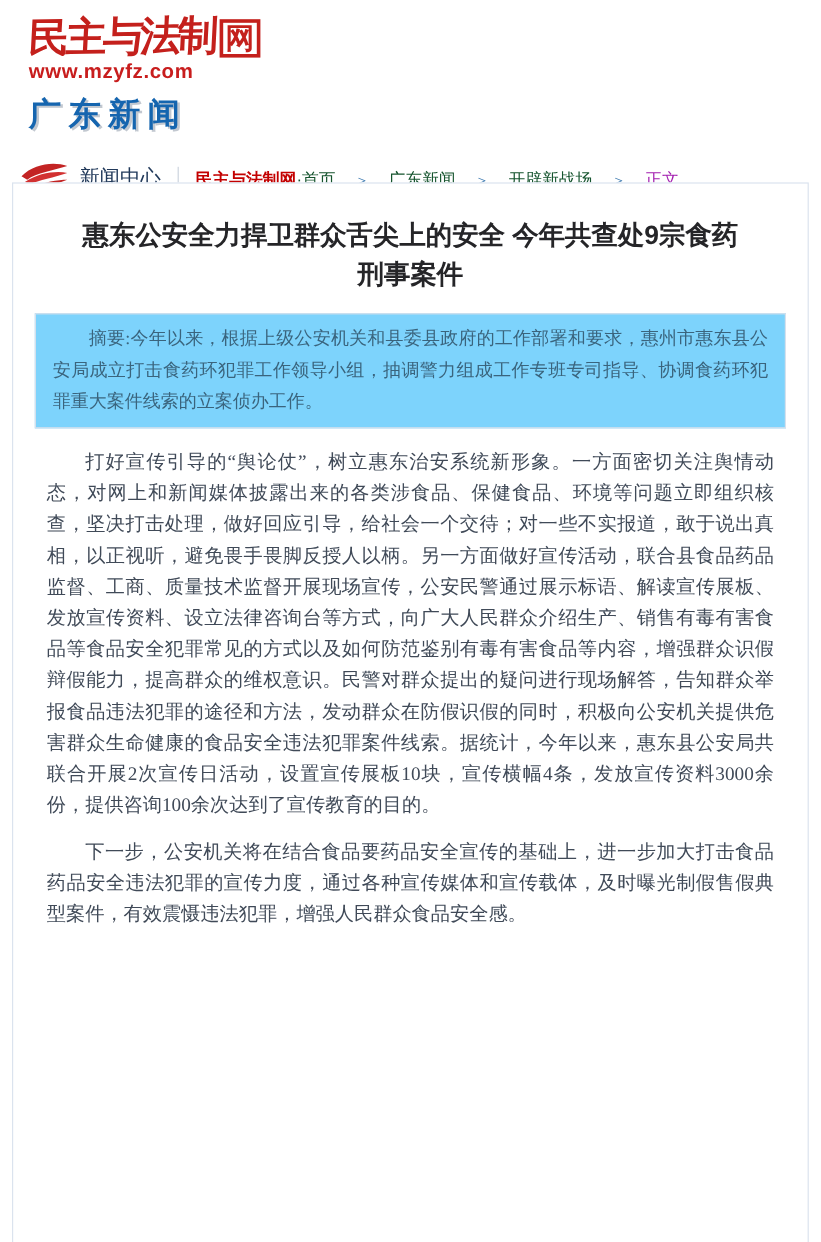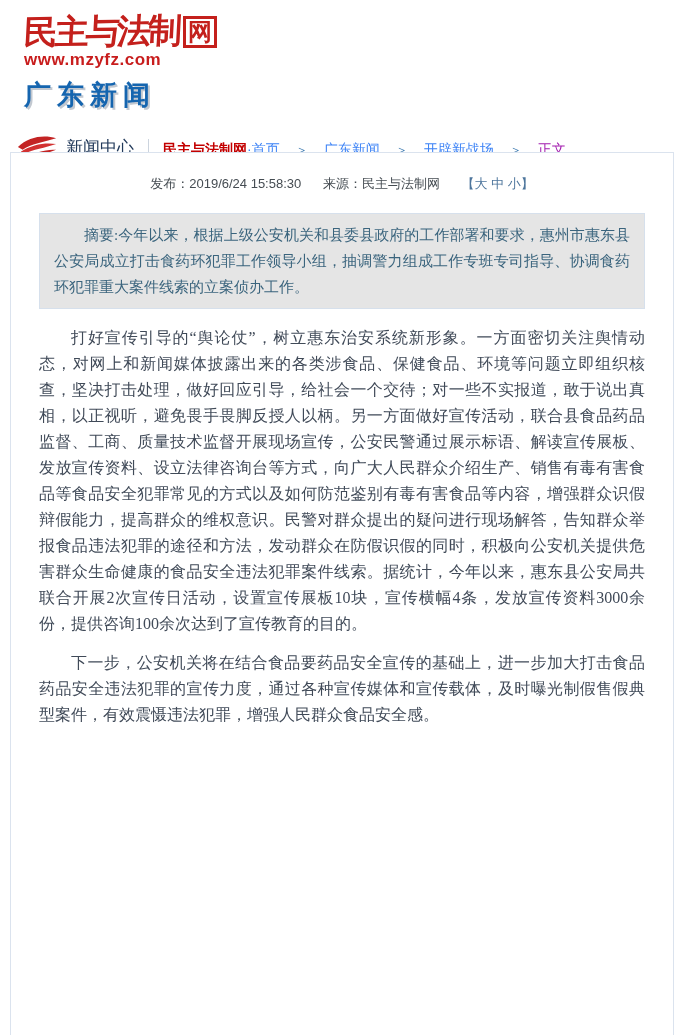--- a/index.html
+++ b/index.html
@@ -32,39 +32,39 @@
   }
   
   .nav-bar {
     display: flex; align-items: flex-end; margin-top: 16px; padding: 0 16px;
     height: 30px; white-space: nowrap;
   }
   .wing-icon { width: 42px; height: 26px; flex: 0 0 auto; }
   .nav-center { font-size: 17px; color: #21395a; margin-left: 8px; }
   .nav-divider { width: 1px; height: 20px; background: #ccd4de; margin: 0 14px; }
   .bc-site { color: #c30000; font-weight: bold; font-size: 14px; text-decoration: none; cursor: pointer; }
-  .bc-link { color: #3b82f6; font-size: 14px; text-decoration: none; cursor: pointer; }
+  .bc-link { color: #14532d; font-size: 14px; text-decoration: none; cursor: pointer; }
   .bc-chev { color: #3d7ab0; font-size: 12px; margin: 0 16px; }
   .bc-current { color: #a21caf; font-size: 14px; }
   
   .article-box {
     position: absolute; left: 10px; right: 10px; top: 152px; bottom: -2px;
     border: 1px solid #dbe3ee; background: #ffffff; padding: 22px 14px 10px;
   }
   .article-title {
     font-size: 22px; font-weight: bold; color: #252528; text-align: center;
     line-height: 33px; margin: 4px 36px 16px;
   }
   .article-meta {
     text-align: center; font-size: 13px; color: #454c52; margin-bottom: 20px;
   }
   .article-meta .sep { display: inline-block; width: 18px; }
   .size-switch { color: #4d759c; cursor: pointer; text-decoration: none; }
   .summary-box {
-    margin: 0 14px 16px; border: 1px solid #d6e0ec; background: #e5e5e5;
+    margin: 0 4px 16px; border: 1px solid #d6e0ec; background: #7dd3fc;
     padding: 8px 14px; font-size: 15px; line-height: 26px; color: #3a647d;
     text-indent: 2em; text-align: justify;
     font-family: "Liberation Serif", serif;
   }
   .body-paragraph {
     margin: 0 14px 13px; font-size: 16px; line-height: 26px; color: #404a58;
     text-indent: 2em; text-align: justify;
     font-family: "Liberation Serif", serif;
   }
 </style>
@@ -92,24 +92,20 @@
   <a class="bc-link">·首页</a>
   <span class="bc-chev">＞</span>
   <a class="bc-link">广东新闻</a>
   <span class="bc-chev">＞</span>
   <a class="bc-link">开辟新战场</a>
   <span class="bc-chev">＞</span>
   <span class="bc-current">正文</span>
 </nav>
 
 <main class="article-box">
+  <h1 class="article-title">惠东公安全力捍卫群众舌尖上的安全 今年共查处9宗食药刑事案件</h1>
 
-  <div class="article-meta">
-    <span>发布：</span><span>2019/6/24 15:58:30</span><span class="sep"></span>
-    <span>来源：</span><span>民主与法制网</span><span class="sep"></span>
-    <a class="size-switch">【大 中 小】</a>
-  </div>
 
   <div class="summary-box">摘要:今年以来，根据上级公安机关和县委县政府的工作部署和要求，惠州市惠东县公安局成立打击食药环犯罪工作领导小组，抽调警力组成工作专班专司指导、协调食药环犯罪重大案件线索的立案侦办工作。</div>
 
   <p class="body-paragraph">打好宣传引导的“舆论仗”，树立惠东治安系统新形象。一方面密切关注舆情动态，对网上和新闻媒体披露出来的各类涉食品、保健食品、环境等问题立即组织核查，坚决打击处理，做好回应引导，给社会一个交待；对一些不实报道，敢于说出真相，以正视听，避免畏手畏脚反授人以柄。另一方面做好宣传活动，联合县食品药品监督、工商、质量技术监督开展现场宣传，公安民警通过展示标语、解读宣传展板、发放宣传资料、设立法律咨询台等方式，向广大人民群众介绍生产、销售有毒有害食品等食品安全犯罪常见的方式以及如何防范鉴别有毒有害食品等内容，增强群众识假辩假能力，提高群众的维权意识。民警对群众提出的疑问进行现场解答，告知群众举报食品违法犯罪的途径和方法，发动群众在防假识假的同时，积极向公安机关提供危害群众生命健康的食品安全违法犯罪案件线索。据统计，今年以来，惠东县公安局共联合开展2次宣传日活动，设置宣传展板10块，宣传横幅4条，发放宣传资料3000余份，提供咨询100余次达到了宣传教育的目的。</p>
   <p class="body-paragraph">下一步，公安机关将在结合食品要药品安全宣传的基础上，进一步加大打击食品药品安全违法犯罪的宣传力度，通过各种宣传媒体和宣传载体，及时曝光制假售假典型案件，有效震慑违法犯罪，增强人民群众食品安全感。</p>
 </main>
 
 </body></html>

